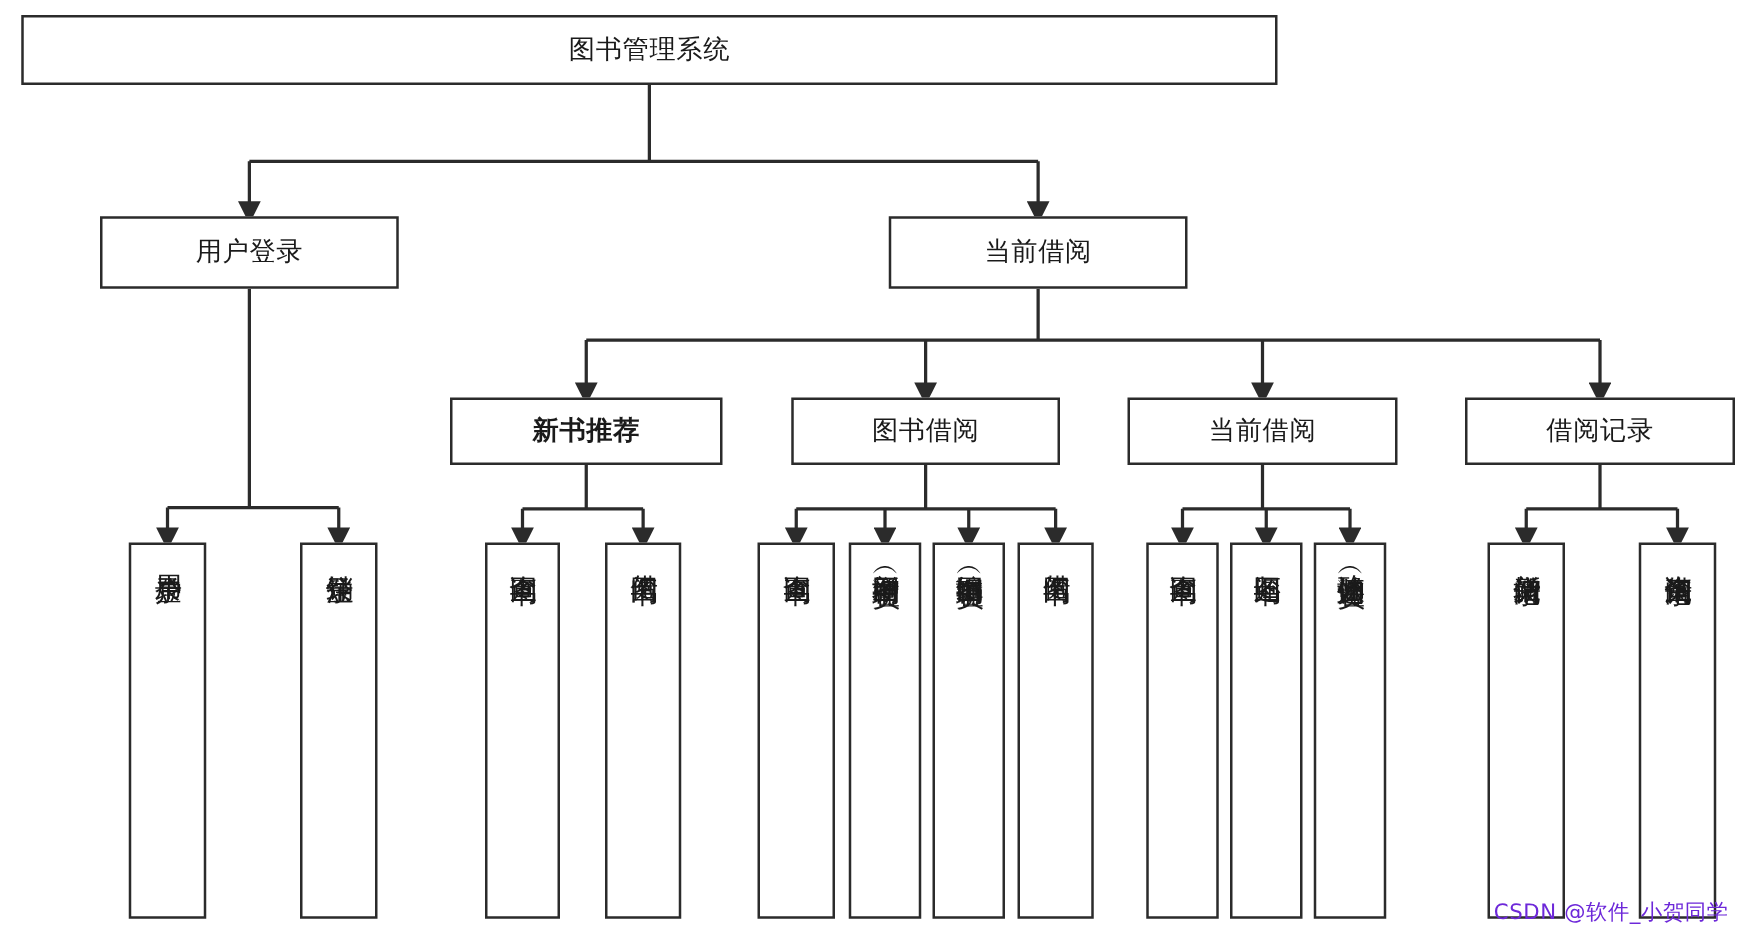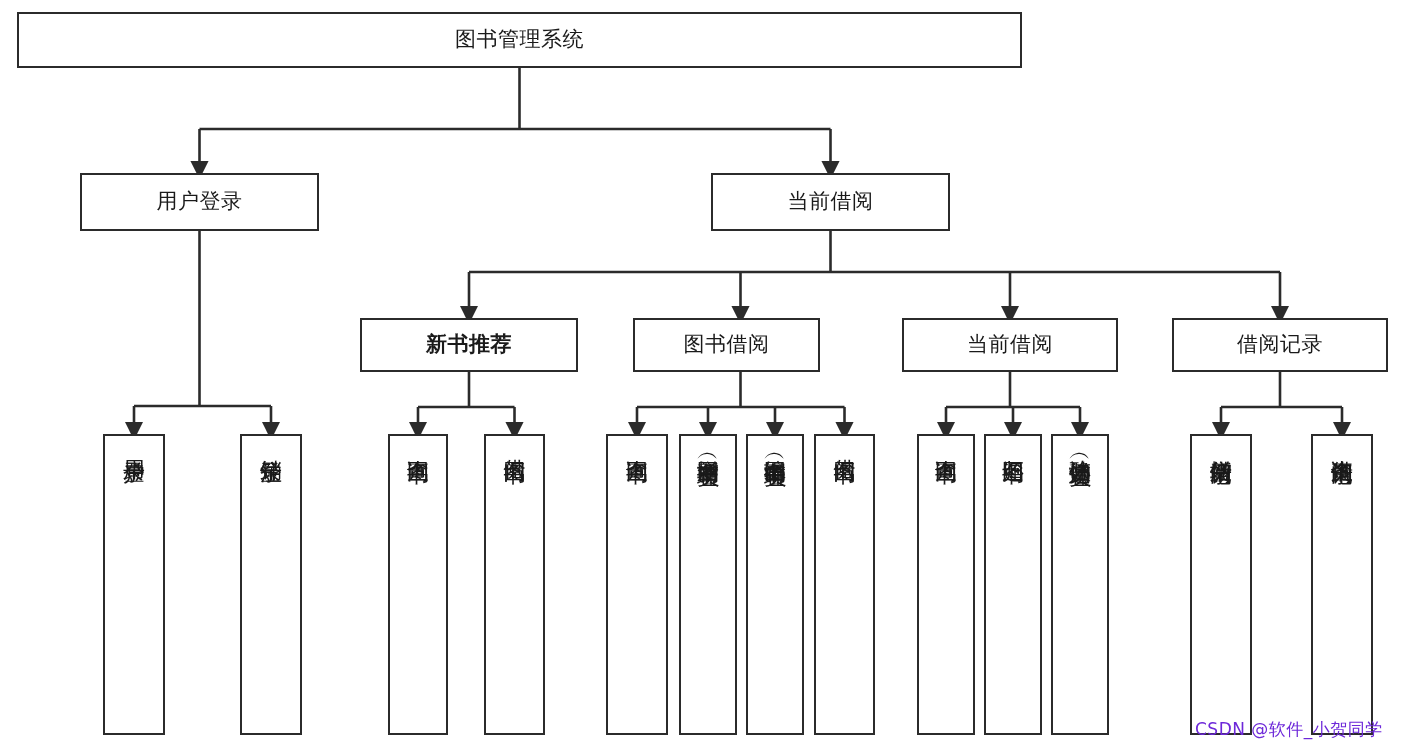--- a/index.html
+++ b/index.html
@@ -116,21 +116,21 @@
       </div>
       <div class="node node-h" style="left: 80px; top: 173px; width: 239px; height: 58px;">
         <span class="label">用户登录</span>
       </div>
       <div class="node node-h" style="left: 711px; top: 173px; width: 239px; height: 58px;">
         <span class="label">当前借阅</span>
       </div>
       <div class="node node-h" style="left: 360px; top: 318px; width: 218px; height: 54px; font-weight: bold;">
         <span class="label">新书推荐</span>
       </div>
-      <div class="node node-h" style="left: 633px; top: 318px; width: 187px; height: 54px;">
+      <div class="node node-h" style="left: 633px; top: 318px; width: 215px; height: 54px;">
         <span class="label">图书借阅</span>
       </div>
       <div class="node node-h" style="left: 902px; top: 318px; width: 216px; height: 54px;">
         <span class="label">当前借阅</span>
       </div>
       <div class="node node-h" style="left: 1172px; top: 318px; width: 216px; height: 54px;">
         <span class="label">借阅记录</span>
       </div>
       <div class="node node-v" style="left: 103px; top: 434px; width: 62px; height: 301px;">
         <span class="label">用户登录</span>

